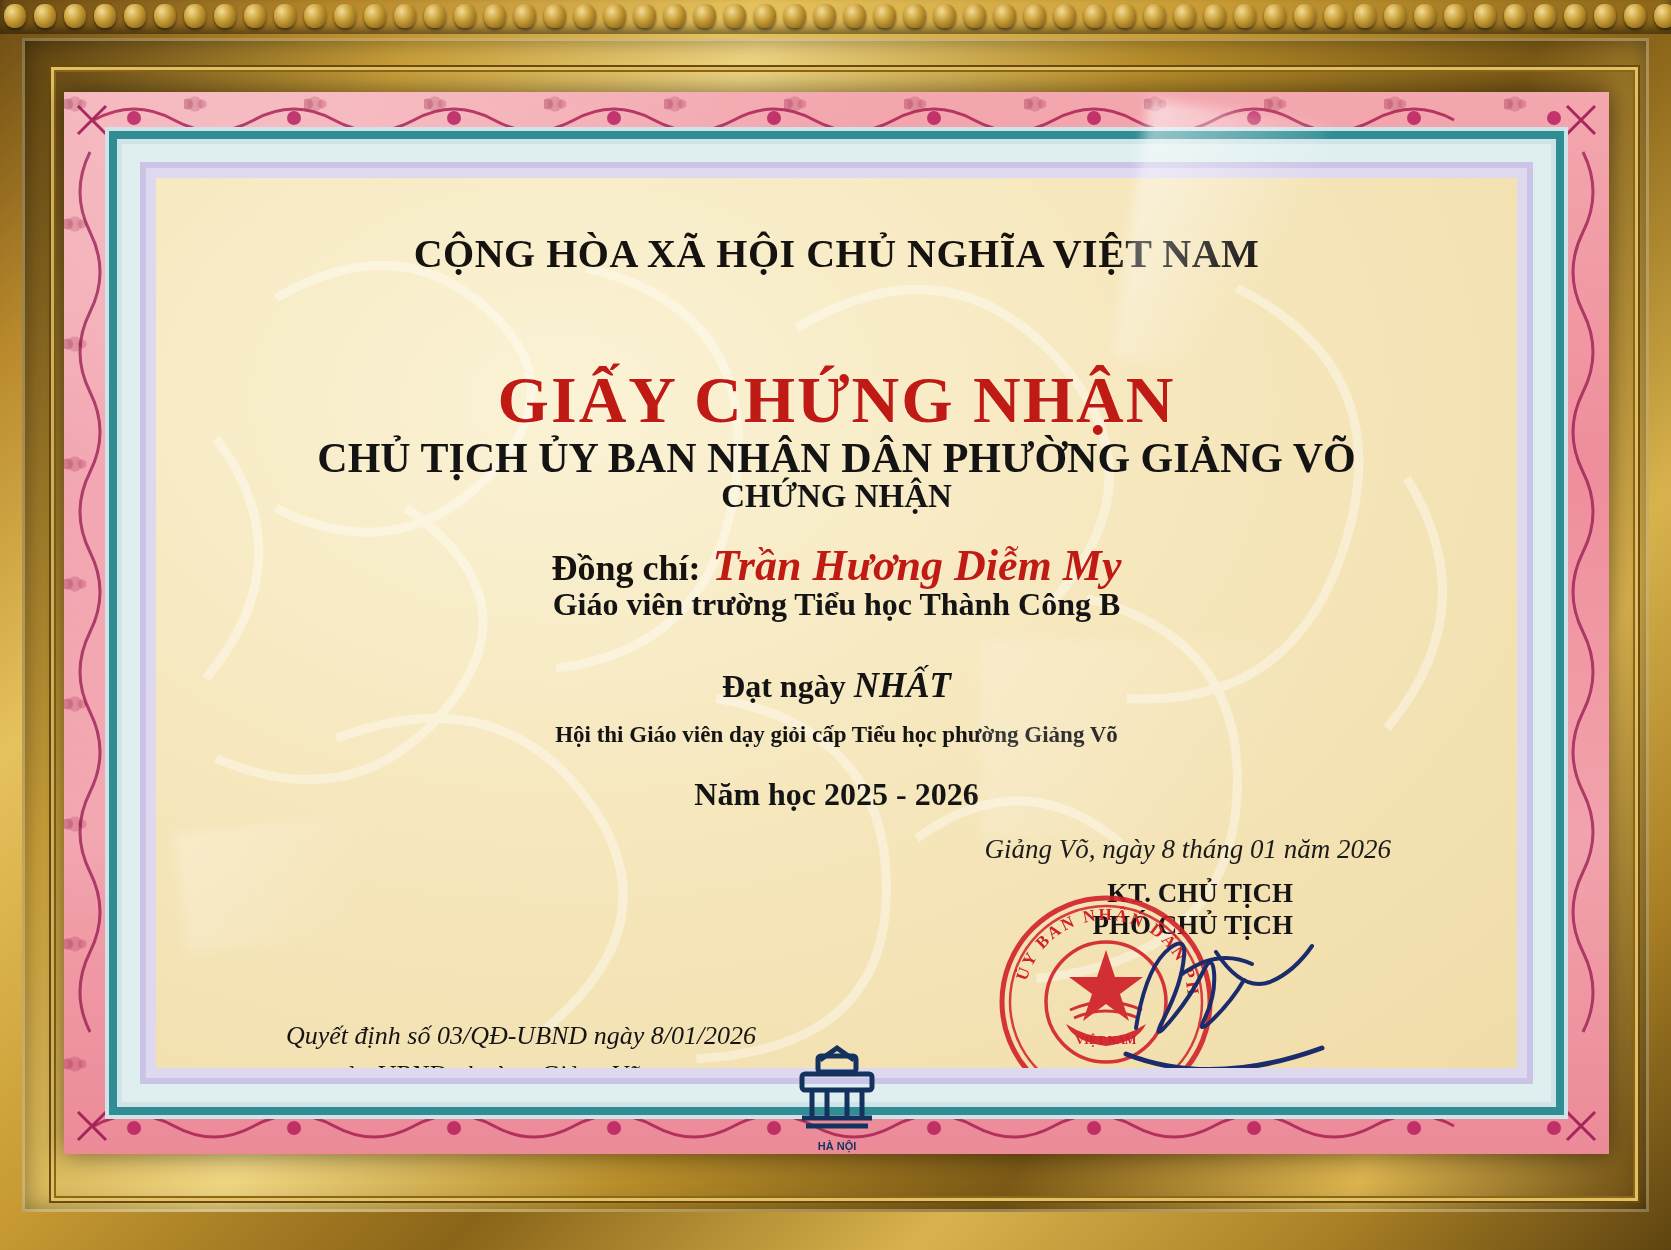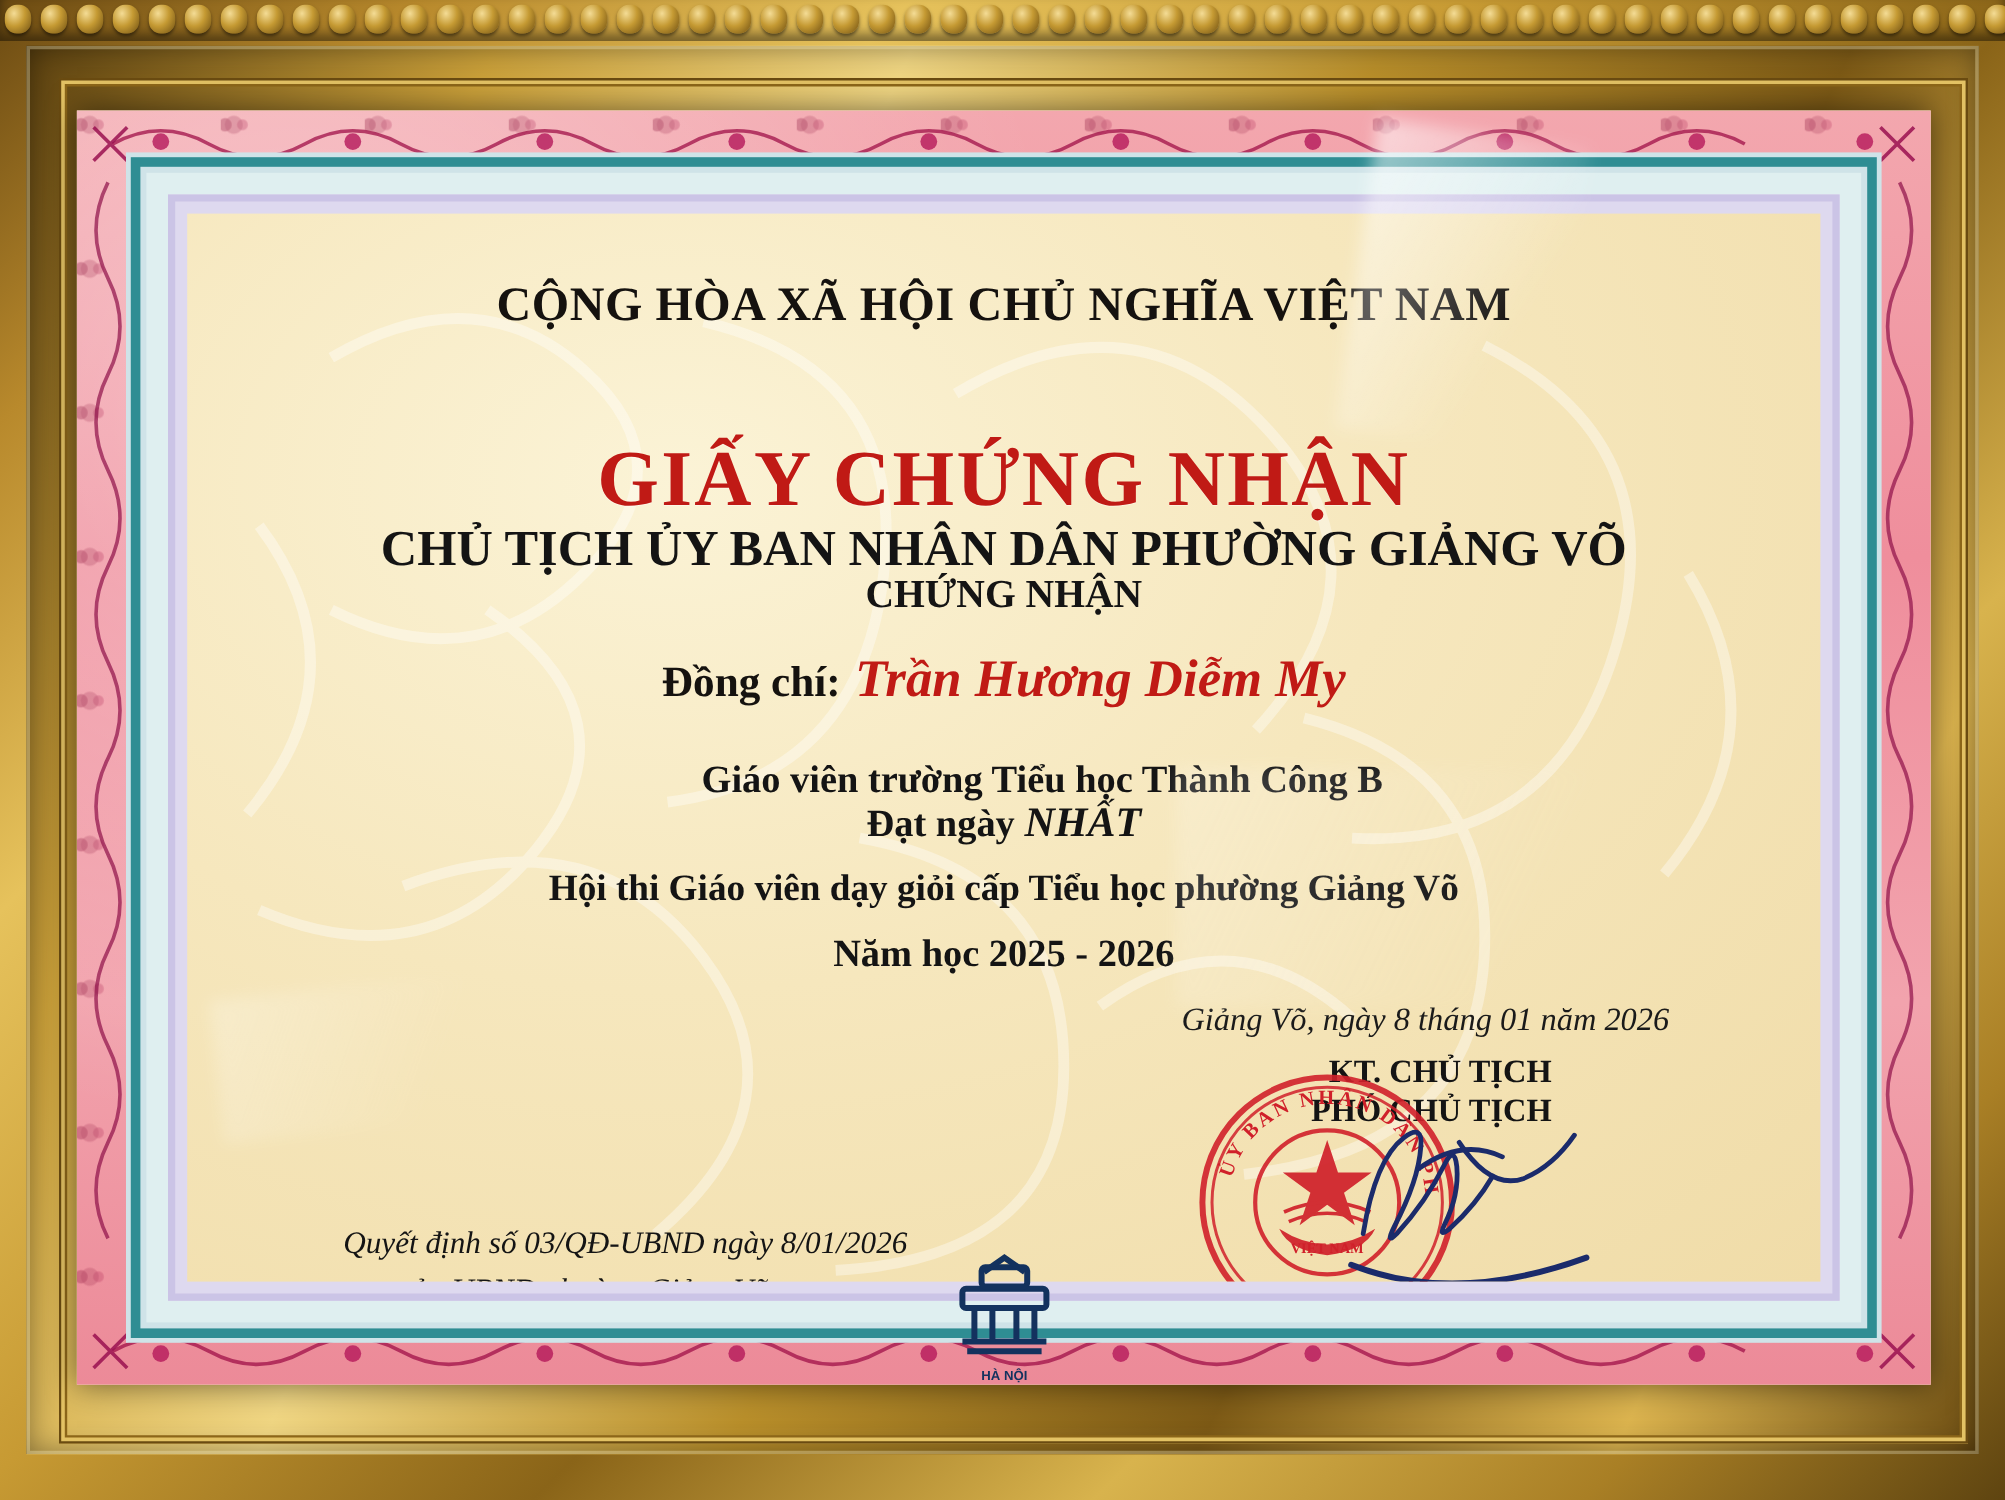--- a/index.html
+++ b/index.html
@@ -198,31 +198,31 @@
   }
   .recipient-label { color: #15120f; }
   .recipient-name {
     color: #c01a15;
     font-style: italic;
     font-size: 44px;
     font-weight: 700;
     margin-left: 12px;
   }
   .role {
-    position: absolute; top: 453px; left: 0;
-    font-size: 32px; font-weight: 700; padding-left: 32px;
+    position: absolute; top: 408px; left: 0;
+    font-size: 32px; font-weight: 700;
   }
   .award {
     position: absolute; top: 488px; left: 0;
     font-size: 32px; font-weight: 700;
   }
   .award em { font-style: italic; font-size: 35px; }
   .contest {
     position: absolute; top: 544px; left: 0;
-    font-size: 31px; font-weight: 700;
+    font-size: 23px; font-weight: 700;
   }
   .schoolyear {
     position: absolute; top: 598px; left: 0;
     font-size: 32px; font-weight: 700;
   }
 
   
   .place-date {
     position: absolute; top: 656px; right: 126px;
     font-size: 27px; font-style: italic;

